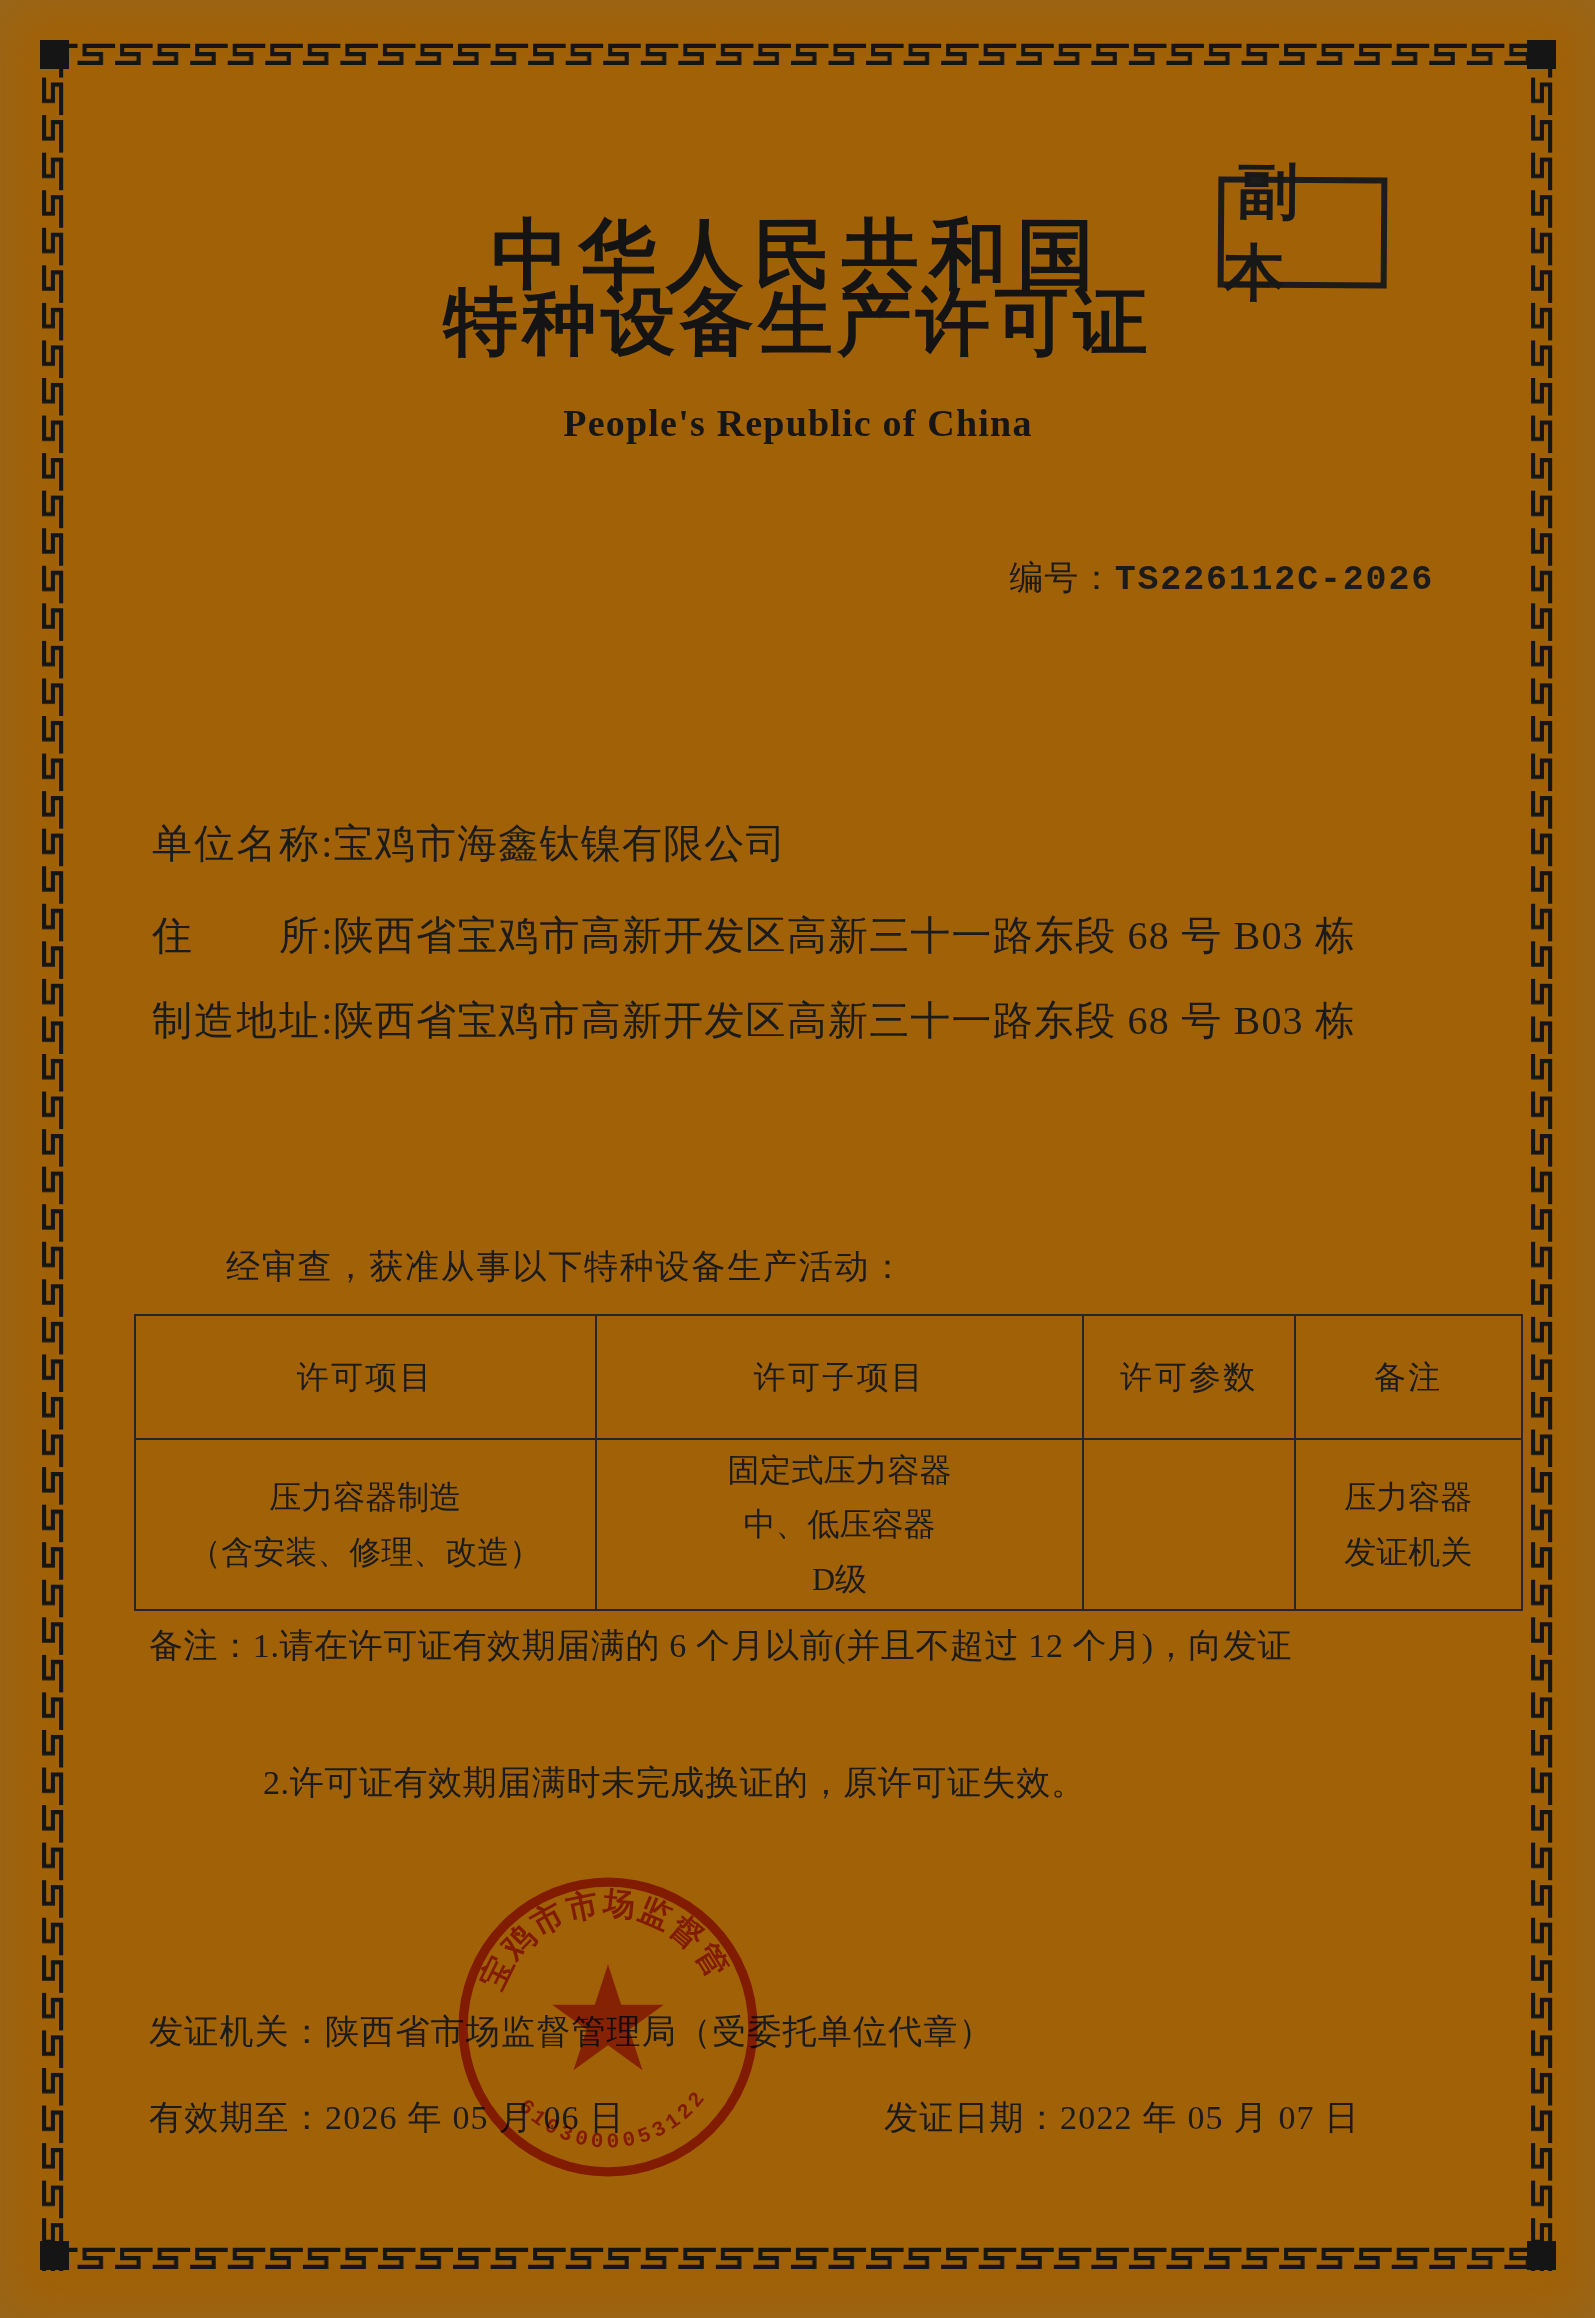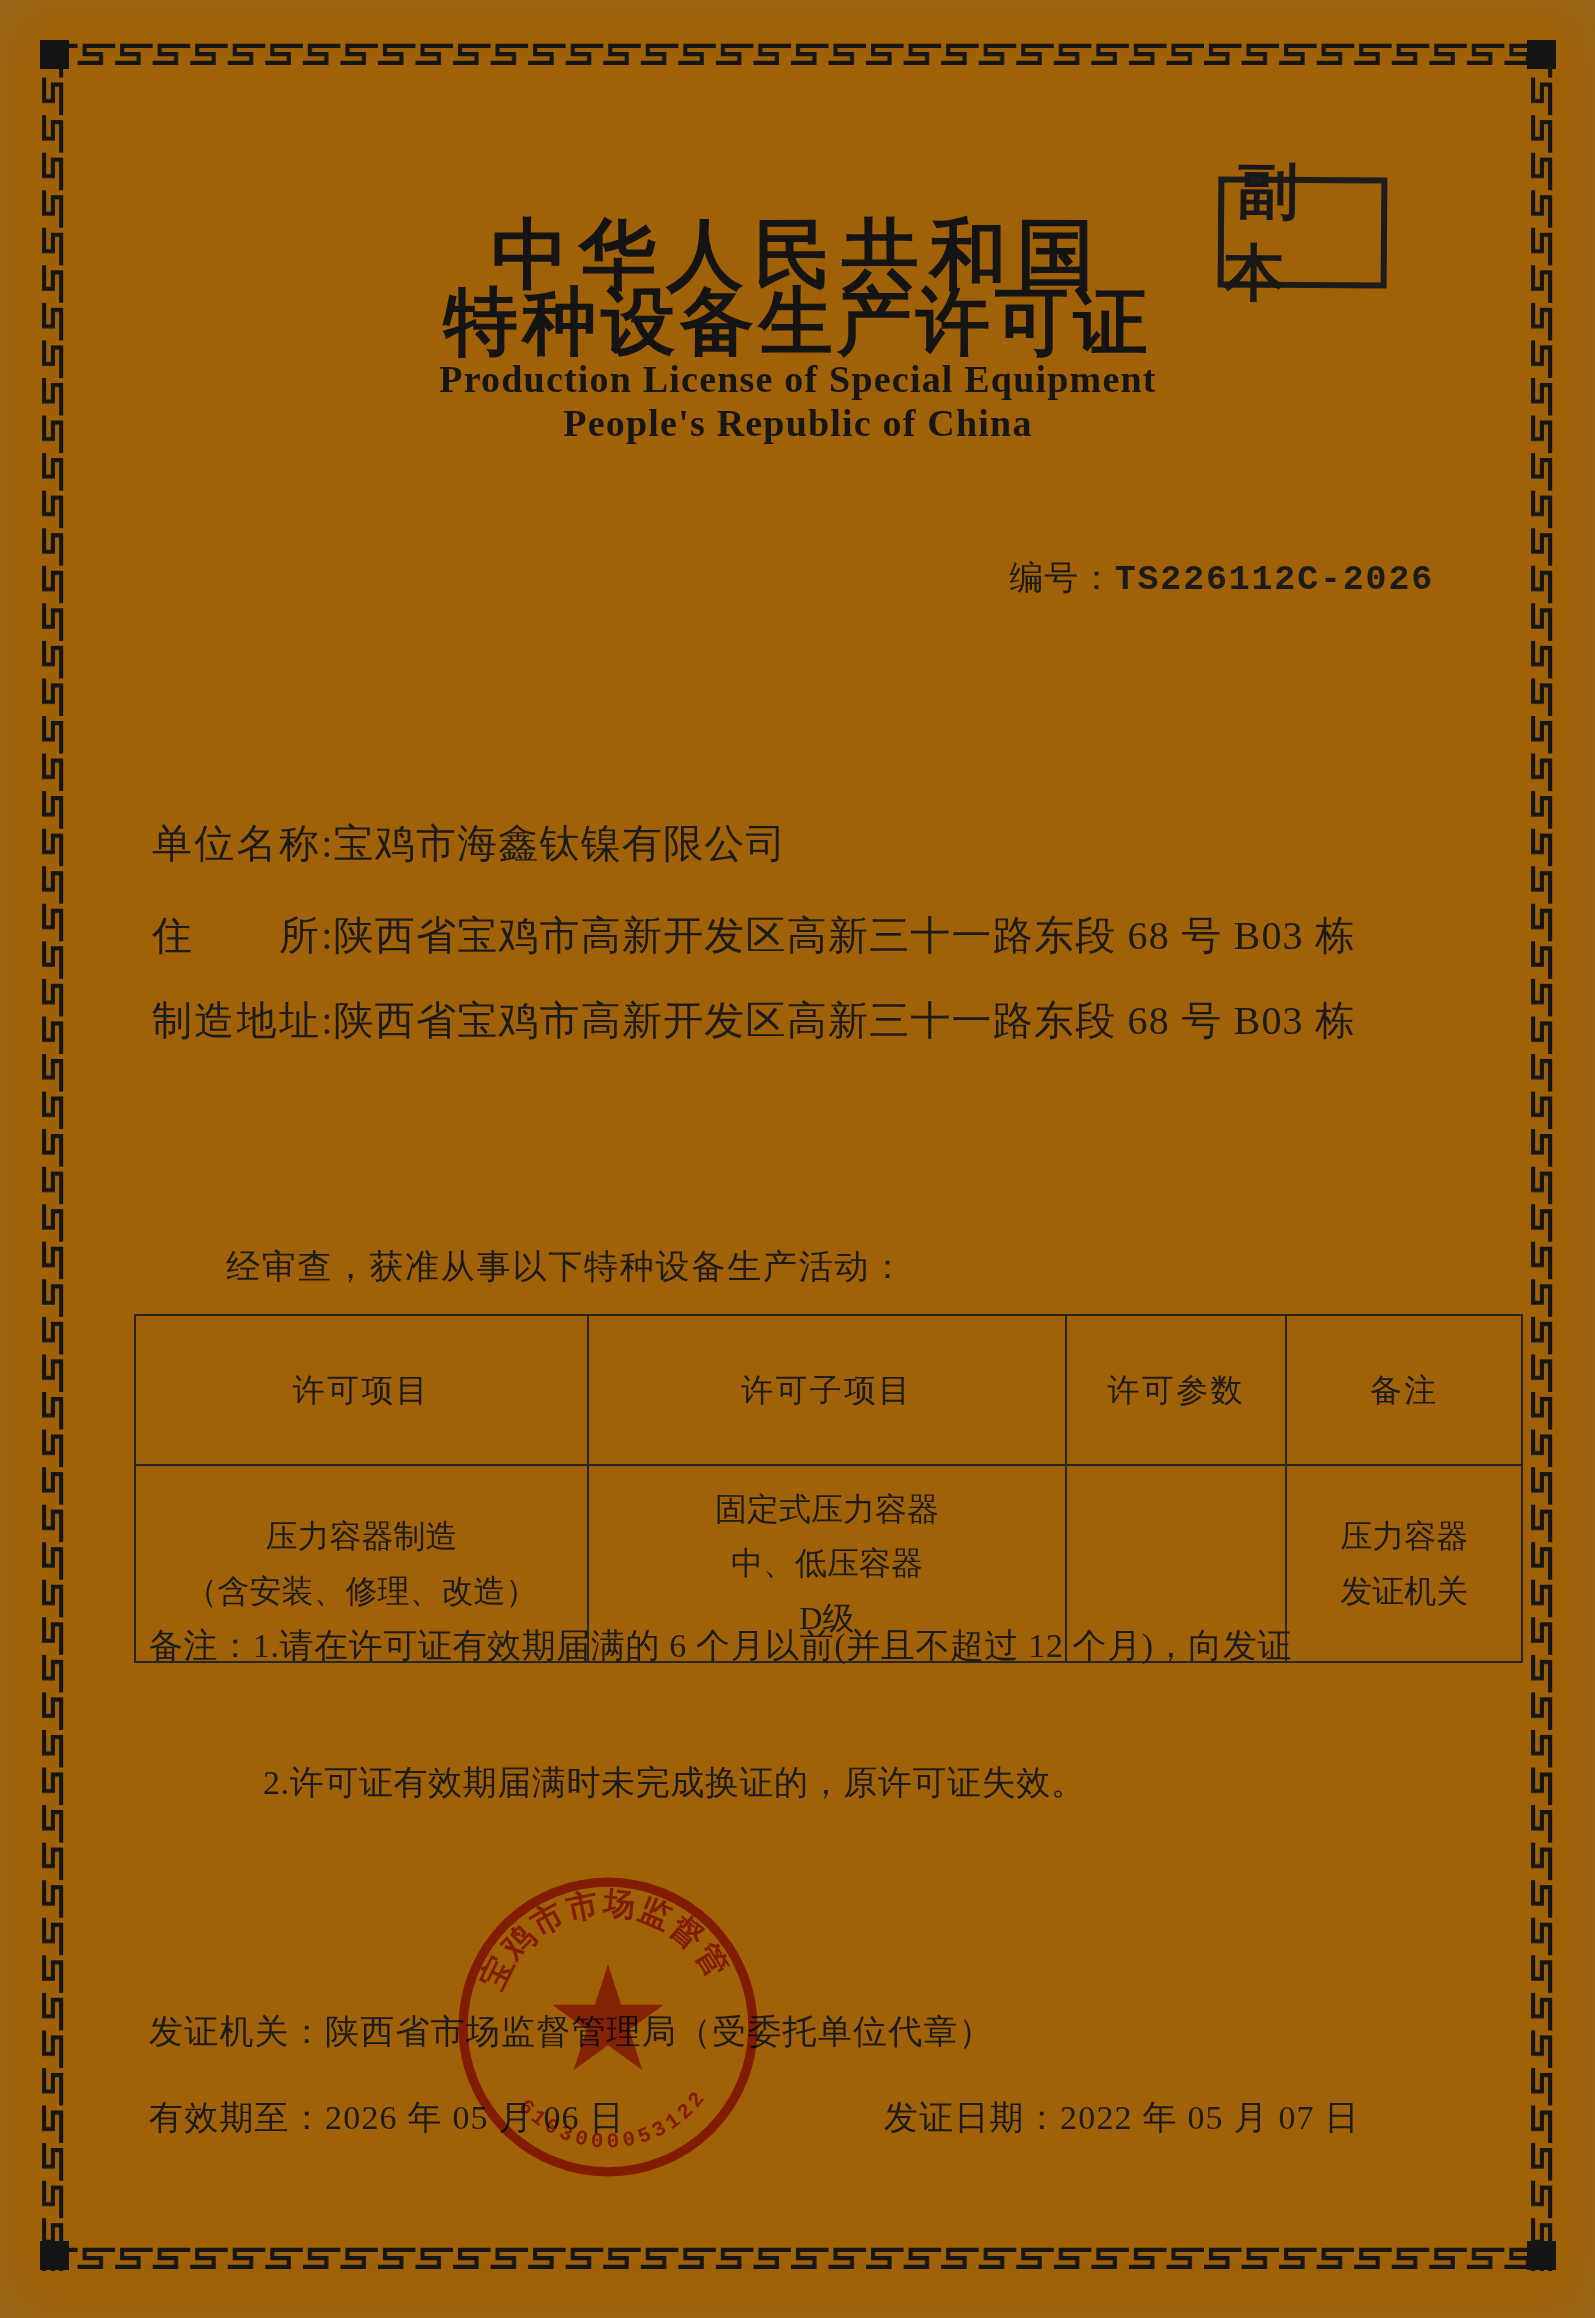--- a/index.html
+++ b/index.html
@@ -50,21 +50,21 @@
   #field-2{top:993px;}
   
   #intro{left:226px;top:1244px;font-size:34px;letter-spacing:1.8px;}
   
   #license-table{
     position:absolute;left:134px;top:1314px;width:1389px;height:289px;
     border-collapse:collapse;table-layout:fixed;
   }
   #license-table th,#license-table td{
     border:2.9px solid #262626;text-align:center;vertical-align:middle;
-    font-size:32px;font-weight:400;padding:16px;line-height:1.7;
+    font-size:32px;font-weight:400;padding:3px;line-height:1.7;
   }
   #license-table th{height:116px;letter-spacing:2.3px;}
   .c1{width:33.4%;} .c2{width:35.4%;} .c3{width:15.0%;} .c4{width:16.2%;}
   
   .note{position:absolute;font-size:34px;letter-spacing:0.6px;white-space:nowrap;}
   #note-1{left:149px;top:1623px;}
   #note-2{left:303px;top:1693px;}
   #note-3{left:263px;top:1760px;}
   
   .footline{position:absolute;font-size:34px;letter-spacing:1.2px;white-space:nowrap;}
@@ -111,21 +111,20 @@
     </defs>
     <rect width="46" height="3802" fill="url(#mv-right)"></rect>
   </svg>
   <div class="cblock" style="left:40px;top:40px;"></div>
   <div class="cblock" style="left:1527px;top:40px;"></div>
   <div class="cblock" style="left:40px;top:2241px;"></div>
   <div class="cblock" style="left:1527px;top:2241px;"></div>
 
   <div class="title-cn" id="title-cn1">中华人民共和国</div>
   <div class="title-cn" id="title-cn2">特种设备生产许可证</div>
-  <div class="title-en" id="title-en1">Production License of Special Equipment</div>
   <div class="title-en" id="title-en2">People's Republic of China</div>
 
   <div class="abs" id="copy-badge">
     <span>副本</span>
   </div>
 
   <div class="abs" id="license-line">
     <span>编号：</span><span id="license-no">TS226112C-2026</span>
   </div>
 

